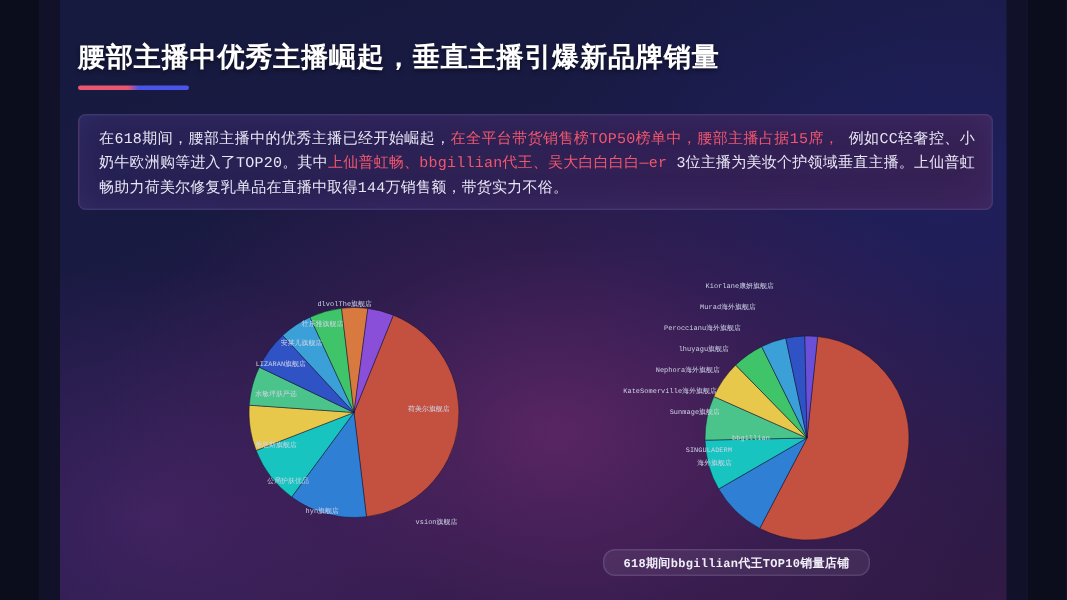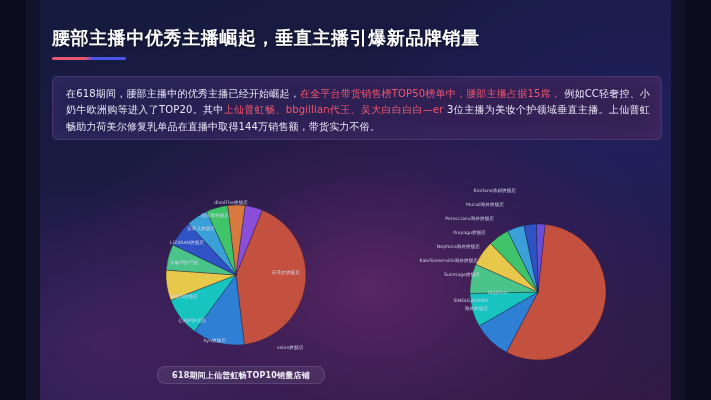--- a/index.html
+++ b/index.html
@@ -8,20 +8,21 @@
     background:#0a0a18;
     font-family:"DejaVu Sans","Liberation Sans",sans-serif;
   }
   .slide{
     position:relative;width:711px;height:400px;overflow:hidden;
     background:
       radial-gradient(ellipse 420px 300px at 52% 72%, rgba(132,46,120,0.55) 0%, rgba(90,34,96,0.28) 42%, rgba(0,0,0,0) 72%),
       radial-gradient(ellipse 300px 240px at 14% 86%, rgba(120,52,140,0.35) 0%, rgba(0,0,0,0) 70%),
       radial-gradient(ellipse 380px 260px at 88% 30%, rgba(30,36,110,0.55) 0%, rgba(0,0,0,0) 72%),
       linear-gradient(160deg,#161a3e 0%,#191a42 30%,#211a49 58%,#2a1b4a 80%,#321a44 100%);
+    font-family: Liberation Mono, monospace;
   }
   
   .edge{position:absolute;top:0;bottom:0;width:26px;background:#0b0c1c;}
   .edge.l{left:0;}
   .edge.r{right:0;}
   .edge2{position:absolute;top:0;bottom:0;width:14px;background:#11122a;}
   .edge2.l{left:26px;}
   .edge2.r{right:26px;}
 
   
@@ -152,17 +153,17 @@
         <div class="lbl r" style="left: 126px; top: 58px;">lhuyagu旗舰店</div>
         <div class="lbl r" style="left: 120px; top: 72px;">Nephora海外旗舰店</div>
         <div class="lbl r" style="left: 118px; top: 86px;">KateSomerville海外旗舰店</div>
         <div class="lbl r" style="left: 120px; top: 100px;">Sunmage旗舰店</div>
         <div class="lbl r" style="left: 128px; top: 126px;">SINGULADERM</div>
         <div class="lbl r" style="left: 128px; top: 134px;">海外旗舰店</div>
         <div class="lbl" style="left: 128px; top: 118px;">bbgillian</div>
       </div>
   </div>
 
-  <div class="cap left">
-    <span>618期间上仙普虹畅TOP10销量店铺</span>
+  <div class="cap right">
+    <span>618期间bbgillian代王TOP10销量店铺</span>
   </div>
 
 </div>
 
 </body></html>

